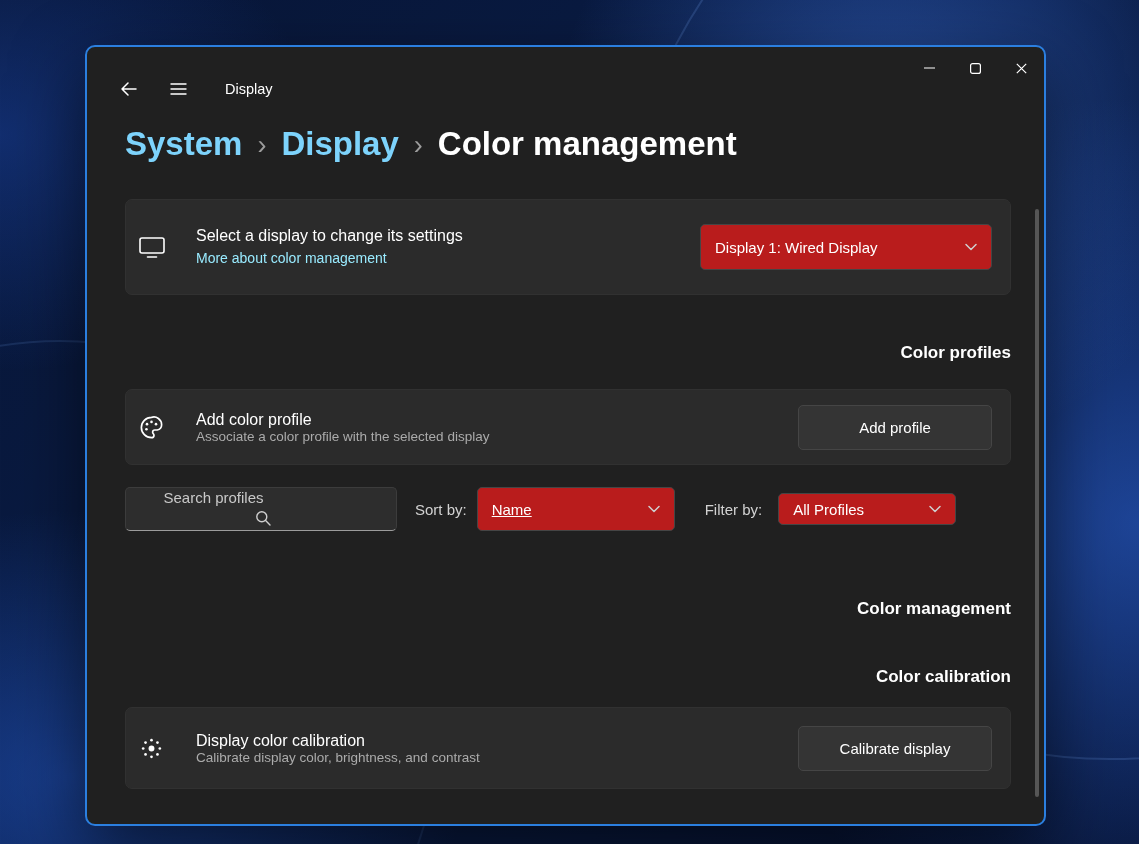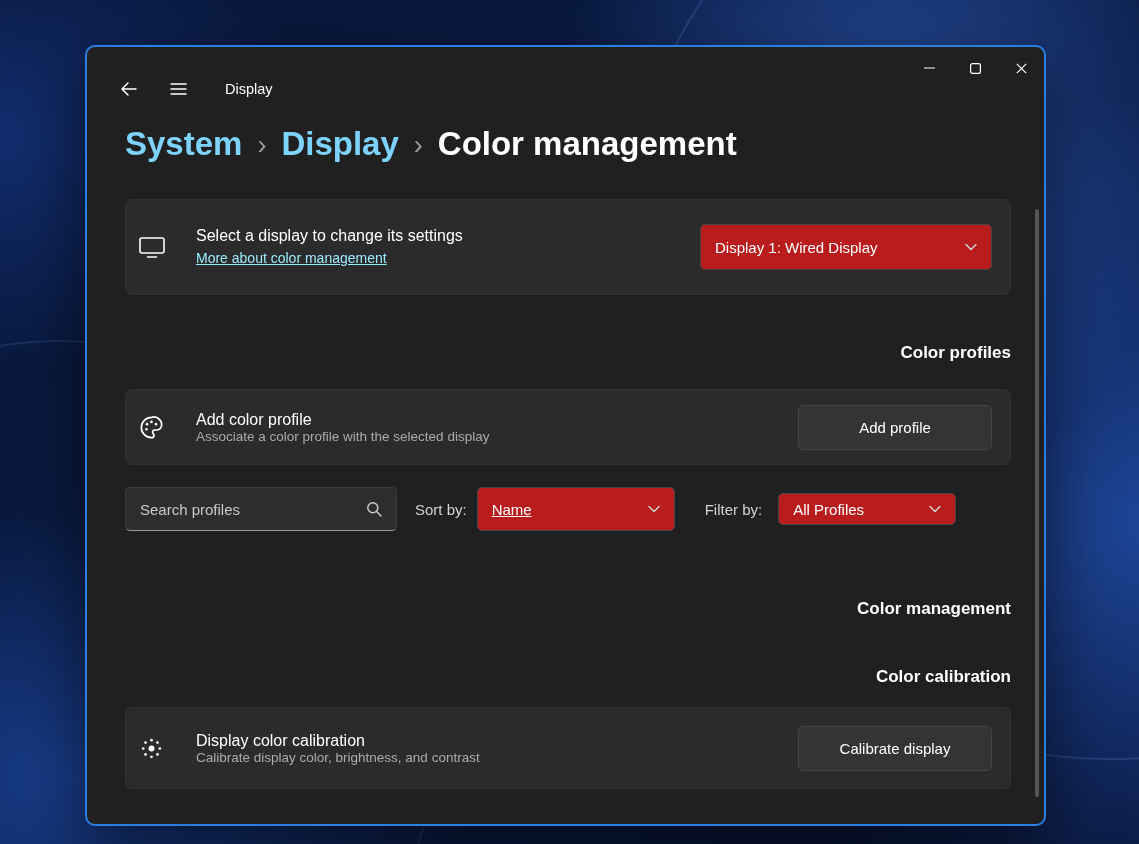--- a/index.html
+++ b/index.html
@@ -43,21 +43,21 @@
 
   
   .settings-card {
     background:#2b2b2b; border:1px solid #313131; border-radius:7px;
     display:flex; align-items:center; padding:0 18px 0 12px;
   }
   .card-icon { width:58px; display:flex; align-items:center; justify-content:flex-start; flex:0 0 58px; }
   .card-text { flex:1; min-width:0; }
   .card-title { color:#ffffff; font-size:16px; }
   .card-subtitle { color:#ababab; font-size:13.5px; margin-top:0; }
-  .card-link { color:#99ebff; font-size:14px; text-decoration:underline; margin-top:5px; display:inline-block; cursor:pointer; }
+  .card-link { color:#99ebff; font-size:14px; margin-top:5px; display:inline-block; cursor:pointer; }
 
   .display-card { height:96px; margin-top:36px; }
 
   
   .dd {
     background:#b91c1c; border:1px solid #454545; border-radius:5px;
     height:46px; display:flex; align-items:center; justify-content:space-between;
     color:#ffffff; font-size:15px; padding:0 14px; cursor:pointer;
   }
   .dd-display { width:292px; }
@@ -71,21 +71,21 @@
     background:#343434; border:1px solid #454545; border-radius:5px;
     color:#ffffff; font-size:15px; height:45px; min-width:194px;
     cursor:pointer; padding:0 20px;
   }
 
   
   .search-row { margin-top:22px; display:flex; align-items:center; }
   .search-box {
     width:272px; height:44px; background:#2d2d2d;
     border:1px solid #3c3c3c; border-bottom:1px solid #9c9c9c;
-    border-radius:5px; display:flex; align-items:center; padding:0 10px 0 14px;
+    border-radius:5px; display:flex; align-items:center; padding:0 10px 0 14px;flex-direction:column;
   }
   .search-box input { flex:1; background:transparent; border:none; outline:none; color:#ededed; font-size:15px; min-width:0; }
   .search-box input::placeholder { color:#c9c9c9; opacity:1; }
   .search-glyph { background:transparent; border:none; display:flex; align-items:center; cursor:pointer; padding:4px; }
   .row-label { color:#d2d2d2; font-size:15px; }
   .sort-label { margin-left:18px; }
   .dd-sort { width:198px; height:44px; margin-left:10px;text-decoration:underline; }
   .filter-label { margin-left:30px; }
   .dd-filter { width:178px; height:32px; margin-left:16px; }
 

